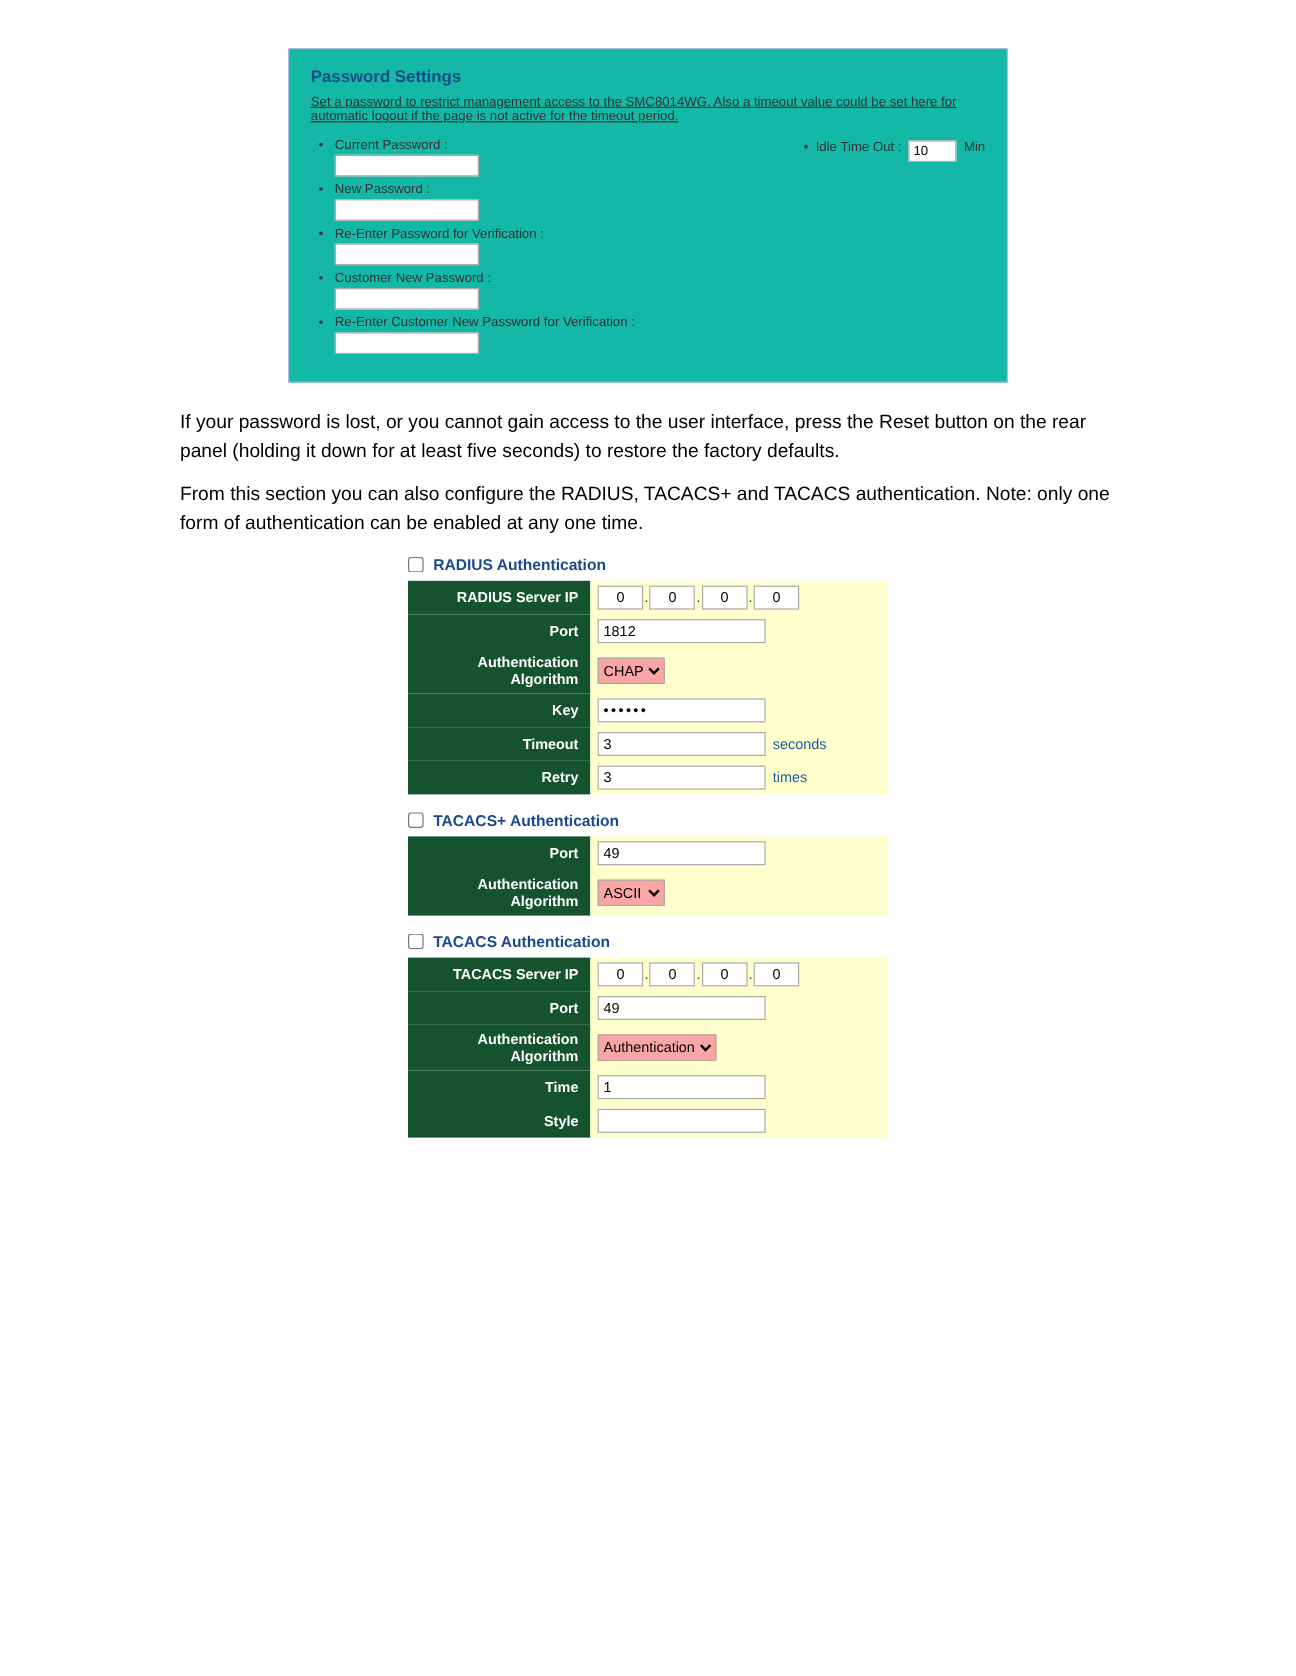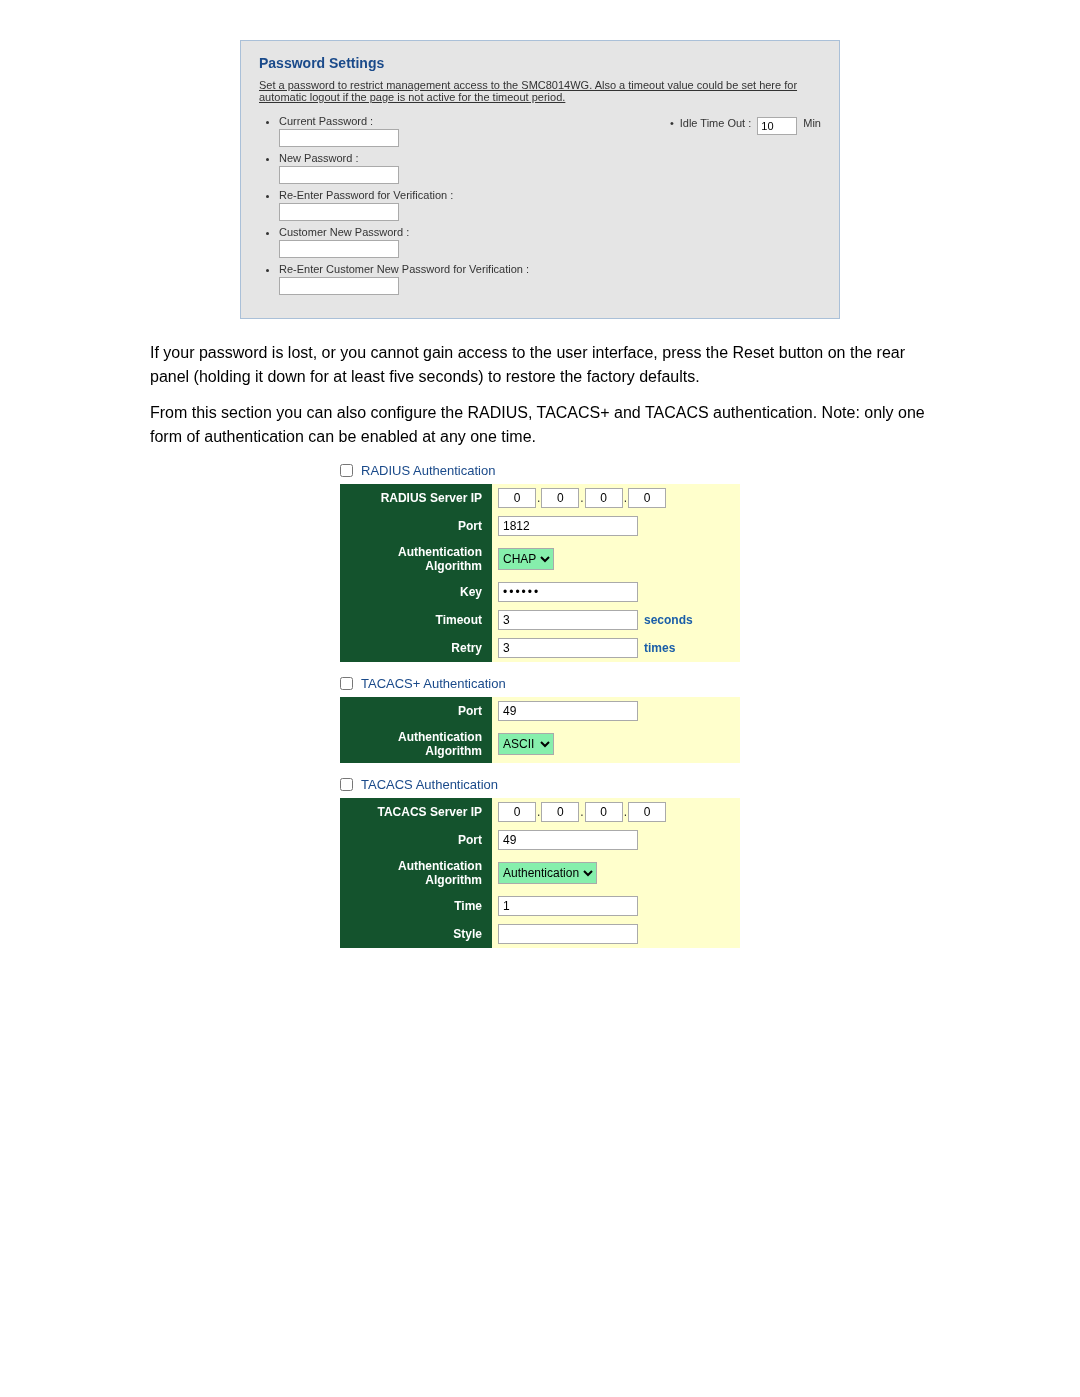--- a/index.html
+++ b/index.html
@@ -7,21 +7,21 @@
       font-family: Arial, sans-serif;
       font-size: 13px;
       background: #fff;
       color: #000;
       padding: 40px;
     }
 
     
     .password-box {
       border: 1px solid #aac0d8;
-      background: #e5e5e5;
+      background: #14b8a6;
       padding: 14px 18px 18px 18px;
       margin-bottom: 22px;
       width: 600px;
       margin-left: auto;
       margin-right: auto;
     }
     .password-box h2 {
       font-size: 14px;
       font-weight: bold;
       color: #1a4a8a;
@@ -84,21 +84,21 @@
       align-items: center;
       gap: 8px;
       margin-bottom: 6px;
       margin-top: 14px;
     }
     .section-header input[type="checkbox"] {
       margin: 0;
     }
     .section-header span {
       font-size: 13px;
-      font-weight: normal;
+      font-weight: bold;
       color: #1a4a8a;
     }
 
     
     .auth-table {
       width: 100%;
       border-collapse: collapse;
       margin-bottom: 14px;
     }
     .auth-table td {
@@ -124,32 +124,32 @@
       width: 140px;
       height: 20px;
       font-size: 12px;
       border: 1px solid #aaa;
       background: #fff;
       padding: 1px 4px;
     }
     .auth-table .value-cell select {
       font-size: 12px;
       border: 1px solid #aaa;
-      background: #86efac;
+      background: #fca5a5;
       height: 22px;
     }
     .value-with-unit {
       display: flex;
       align-items: center;
       gap: 6px;
     }
     .unit-text {
       font-size: 12px;
       color: #1a5ea8;
-      font-weight: bold;
+      font-weight: normal;
     }
 
     
     .ip-inputs {
       display: flex;
       align-items: center;
       gap: 0;
     }
     .ip-inputs input {
       width: 38px !important;

